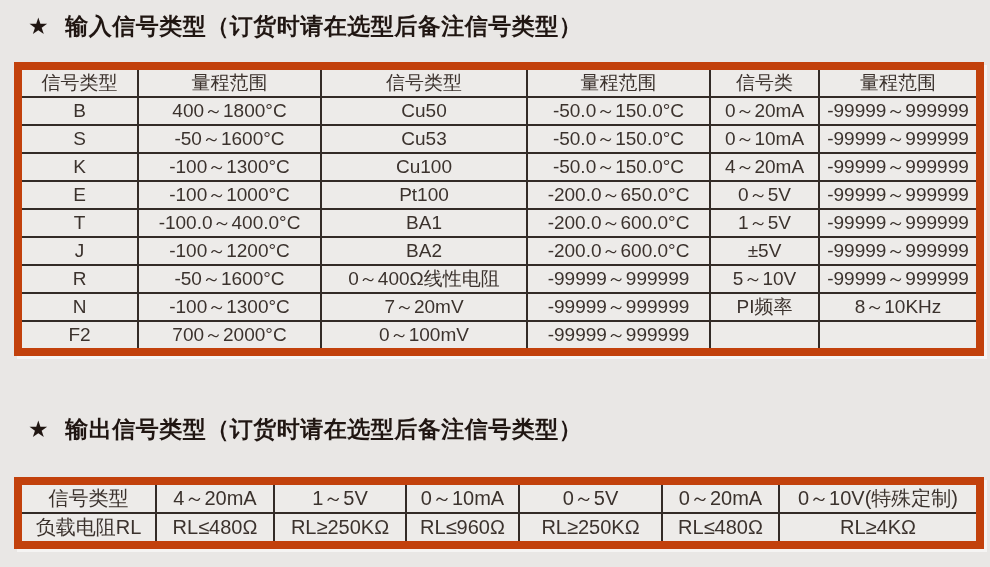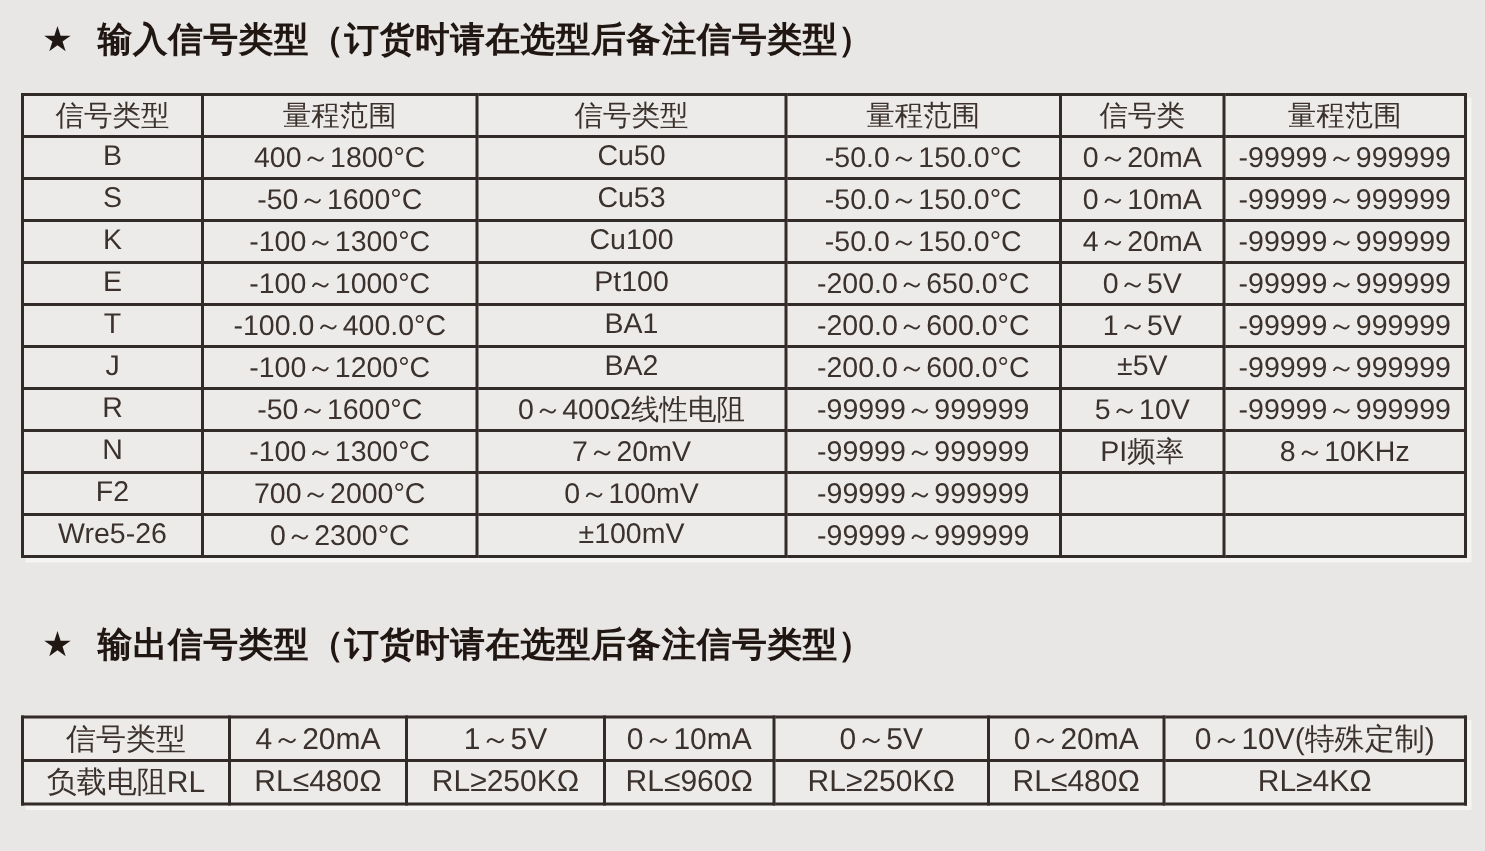--- a/index.html
+++ b/index.html
@@ -31,21 +31,21 @@
   }
   #title-input  { top: 11px; }
   #title-output { top: 414px; }
   .sig-table {
     position: absolute;
     left: 14px;
     width: 962px;
     border-collapse: collapse;
     table-layout: fixed;
     background: #edebe9;
-    border: 2px solid #c2410c;
+    border: 8px solid #c2410c;
     box-shadow: 3px 3px 0 rgba(255,255,255,0.55);
   }
   .sig-table th, .sig-table td {
     border: 2px solid #332b27;
     font-weight: normal;
     text-align: center;
     vertical-align: middle;
     color: #3b322d;
     white-space: nowrap;
     overflow: hidden;
@@ -149,28 +149,20 @@
         <td>8～10KHz</td>
       </tr>
       <tr>
         <td>F2</td>
         <td>700～2000°C</td>
         <td>0～100mV</td>
         <td>-99999～999999</td>
         <td></td>
         <td></td>
       </tr>
-      <tr>
-        <td>Wre5-26</td>
-        <td>0～2300°C</td>
-        <td>±100mV</td>
-        <td>-99999～999999</td>
-        <td></td>
-        <td></td>
-      </tr>
     </tbody>
 </table>
 
 <div class="section-title" id="title-output">
   <span class="star">★</span>
   <span>输出信号类型（订货时请在选型后备注信号类型）</span>
 </div>
 
 <table class="sig-table" id="output-table">
   <colgroup>

